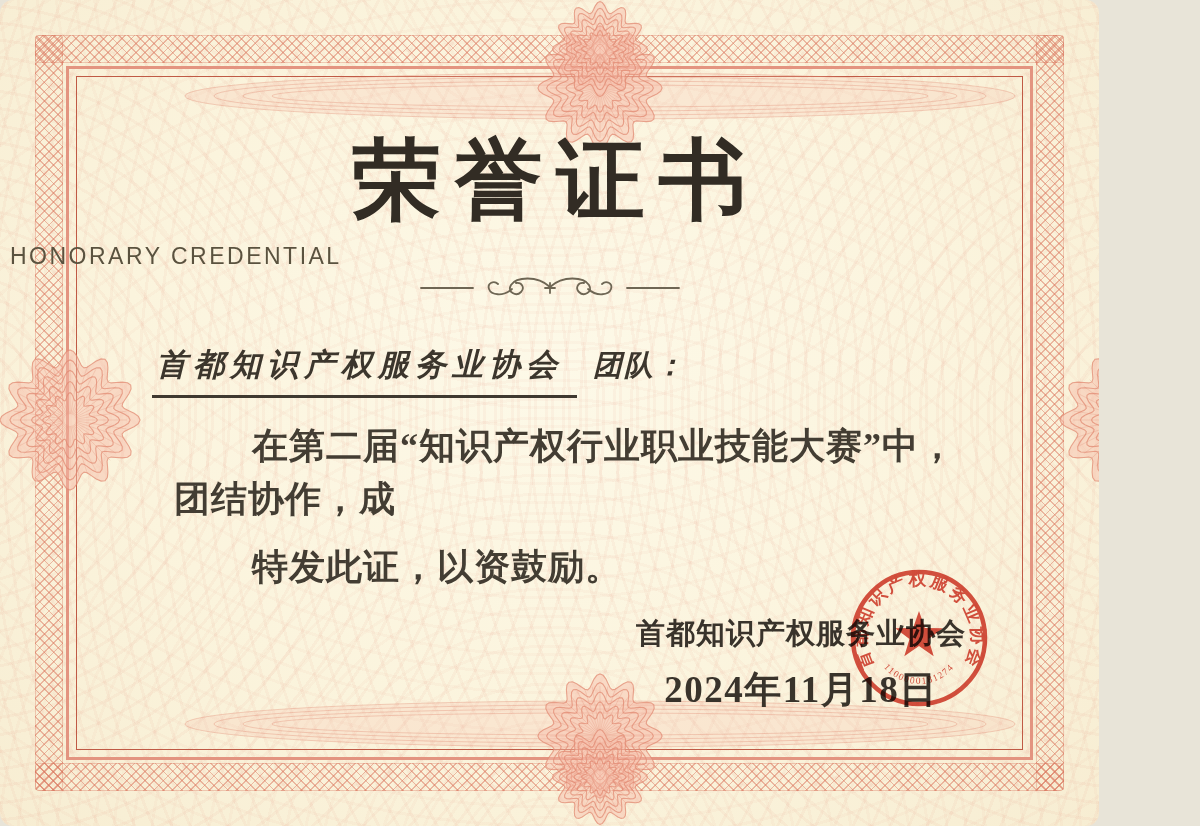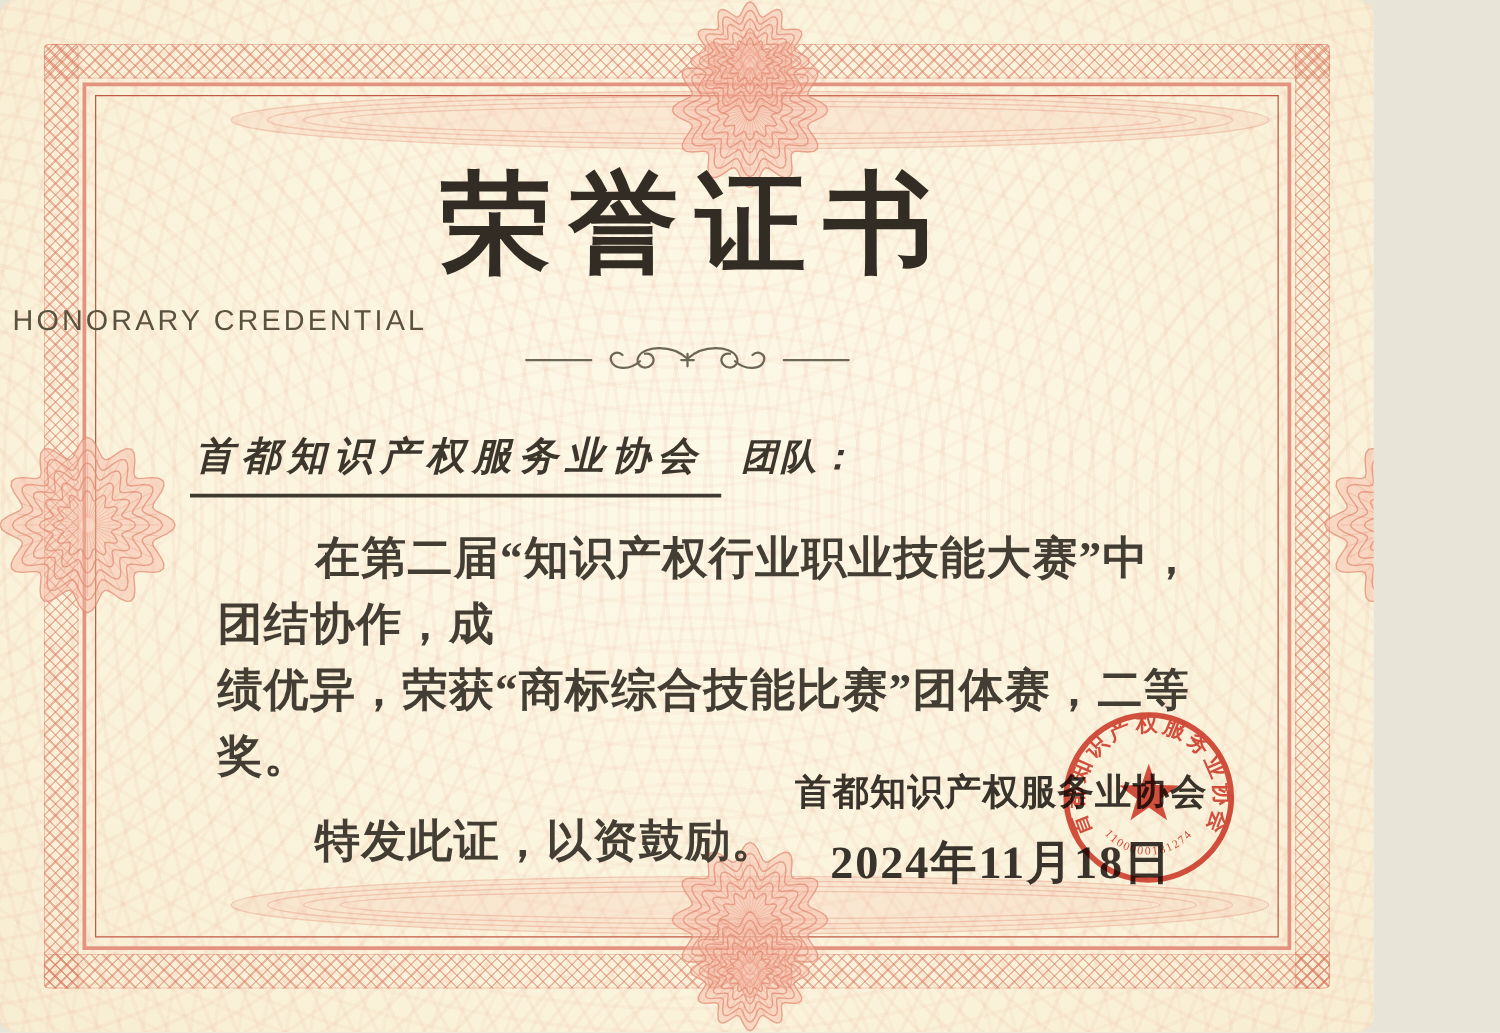--- a/index.html
+++ b/index.html
@@ -388,21 +388,20 @@
     </g>
   </svg>
 
   <div class="recipient">
     <span class="name">首都知识产权服务业协会</span>
     <span class="suffix">团队：</span>
   </div>
 
   <div class="body-text">
     <p class="indent">在第二届“知识产权行业职业技能大赛”中，团结协作，成</p>
-    <p>绩优异，荣获“商标综合技能比赛”团体赛，二等奖。</p>
     <p class="indent para2">特发此证，以资鼓励。</p>
   </div>
 
   <div class="signature">
     <div class="org">首都知识产权服务业协会</div>
     <div class="date">2024年11月18日</div>
   </div>
 
   <svg class="seal" width="204" height="204" viewBox="0 0 204 204">
     <defs>

